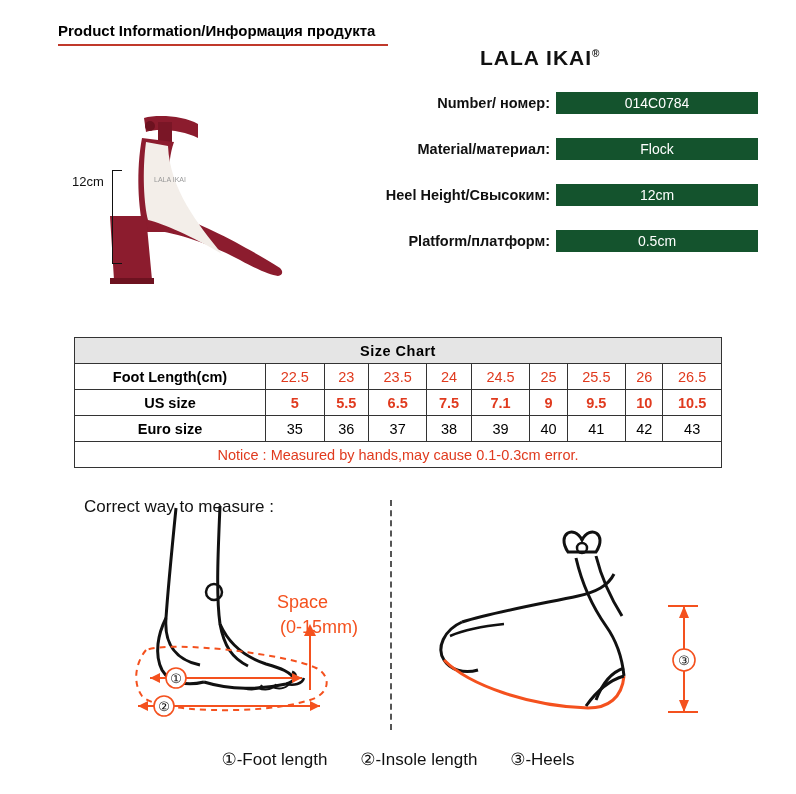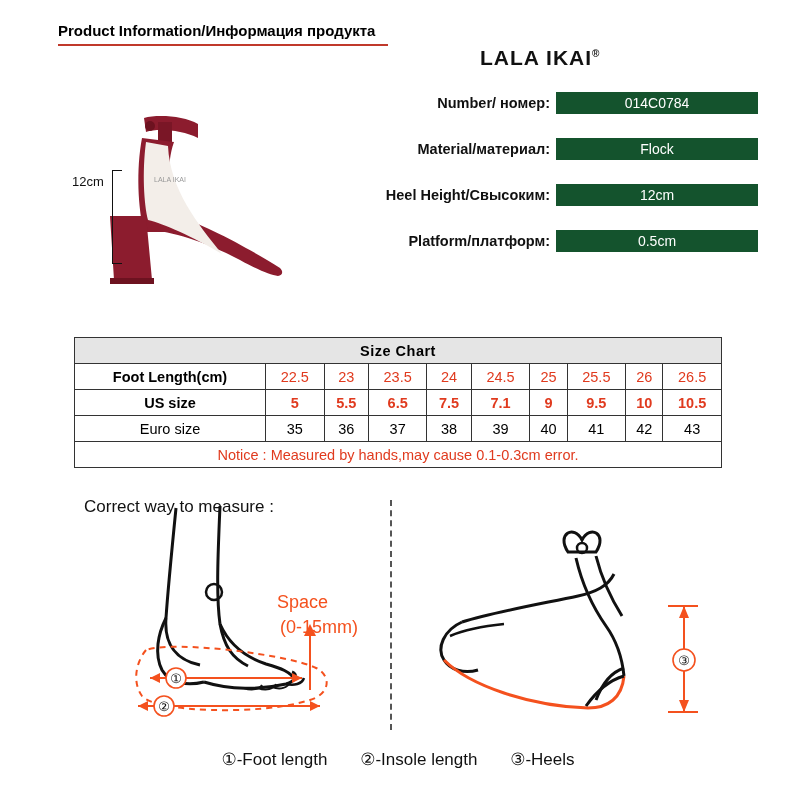--- a/index.html
+++ b/index.html
@@ -275,21 +275,21 @@
     <td class="bold-red">5.5</td>
     <td class="bold-red">6.5</td>
     <td class="bold-red">7.5</td>
     <td class="bold-red">7.1</td>
     <td class="bold-red">9</td>
     <td class="bold-red">9.5</td>
     <td class="bold-red">10</td>
     <td class="bold-red">10.5</td>
   </tr>
   <tr>
-    <td class="row-head" style="font-weight:normal;">Euro size</td>
+    <td class="row-head" style="font-weight:bold;">Euro size</td>
     <td>35</td>
     <td>36</td>
     <td>37</td>
     <td>38</td>
     <td>39</td>
     <td>40</td>
     <td>41</td>
     <td>42</td>
     <td>43</td>
   </tr>

